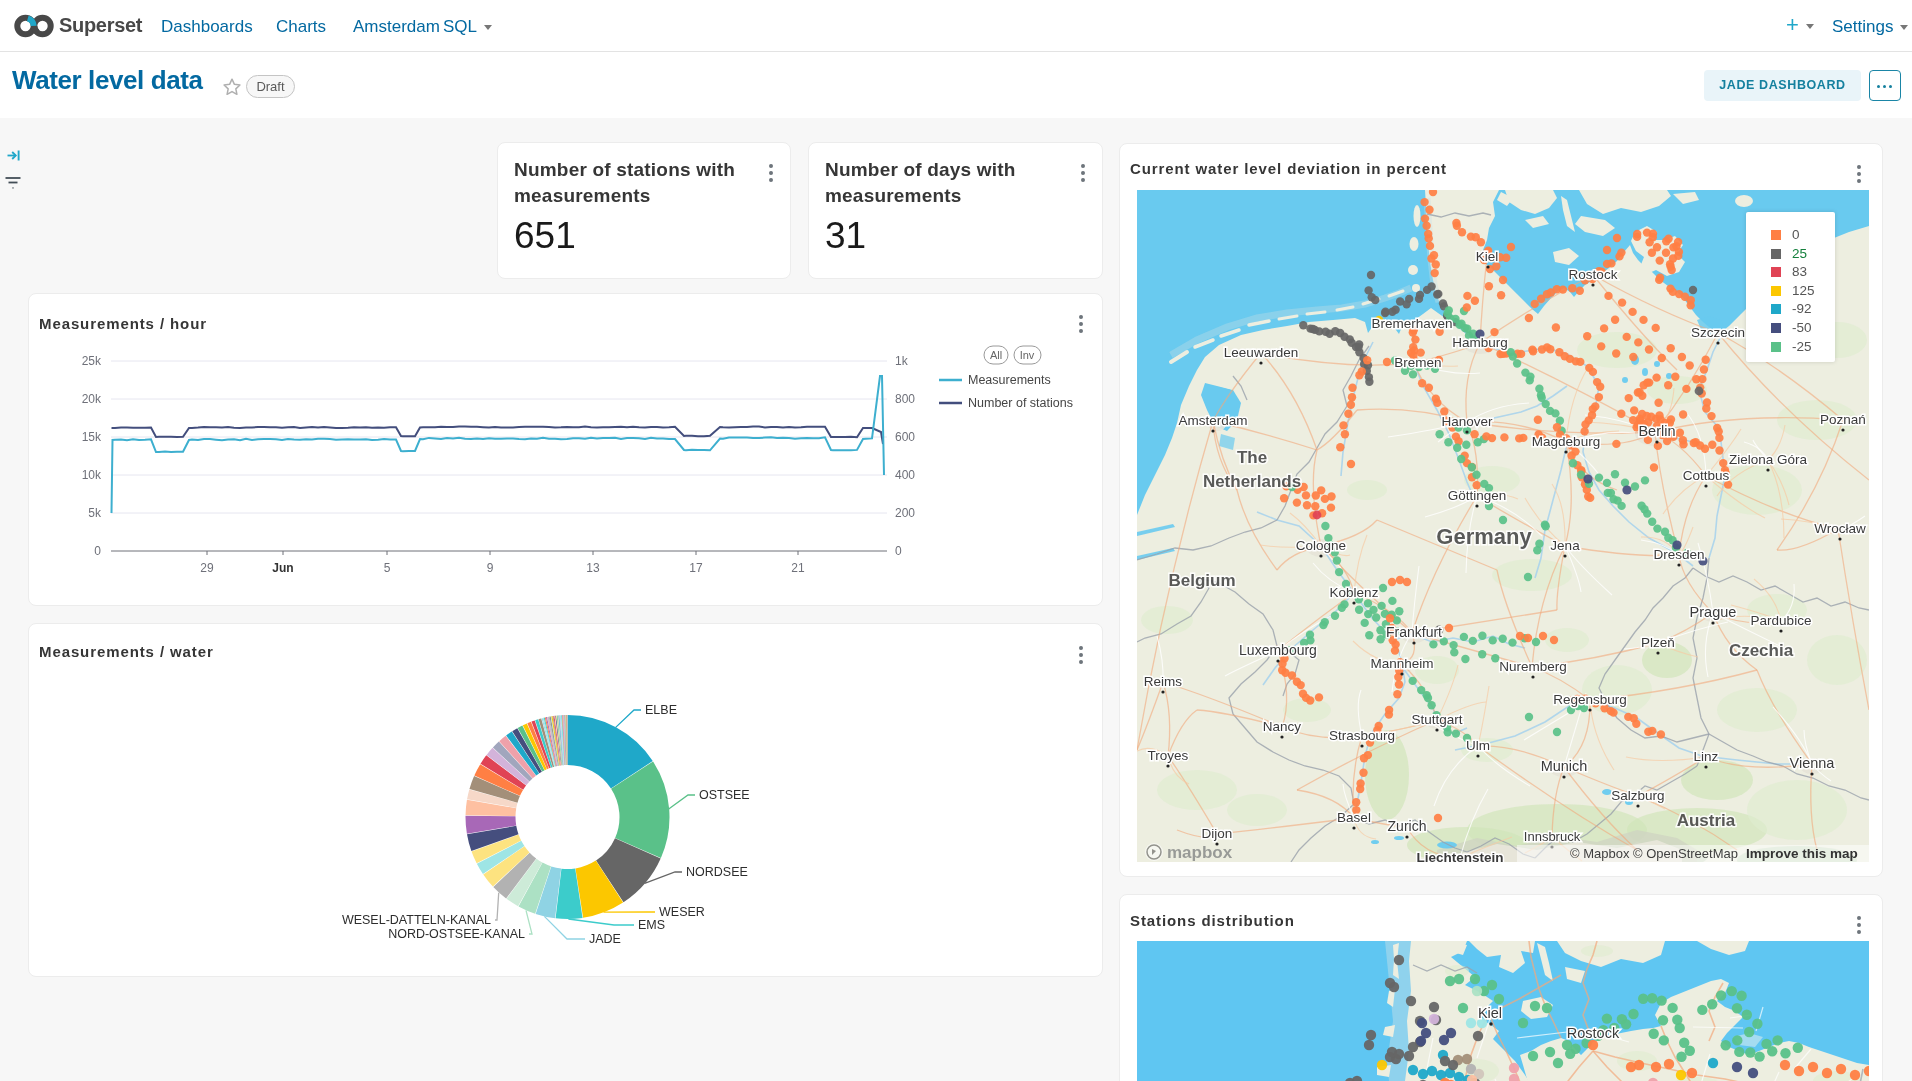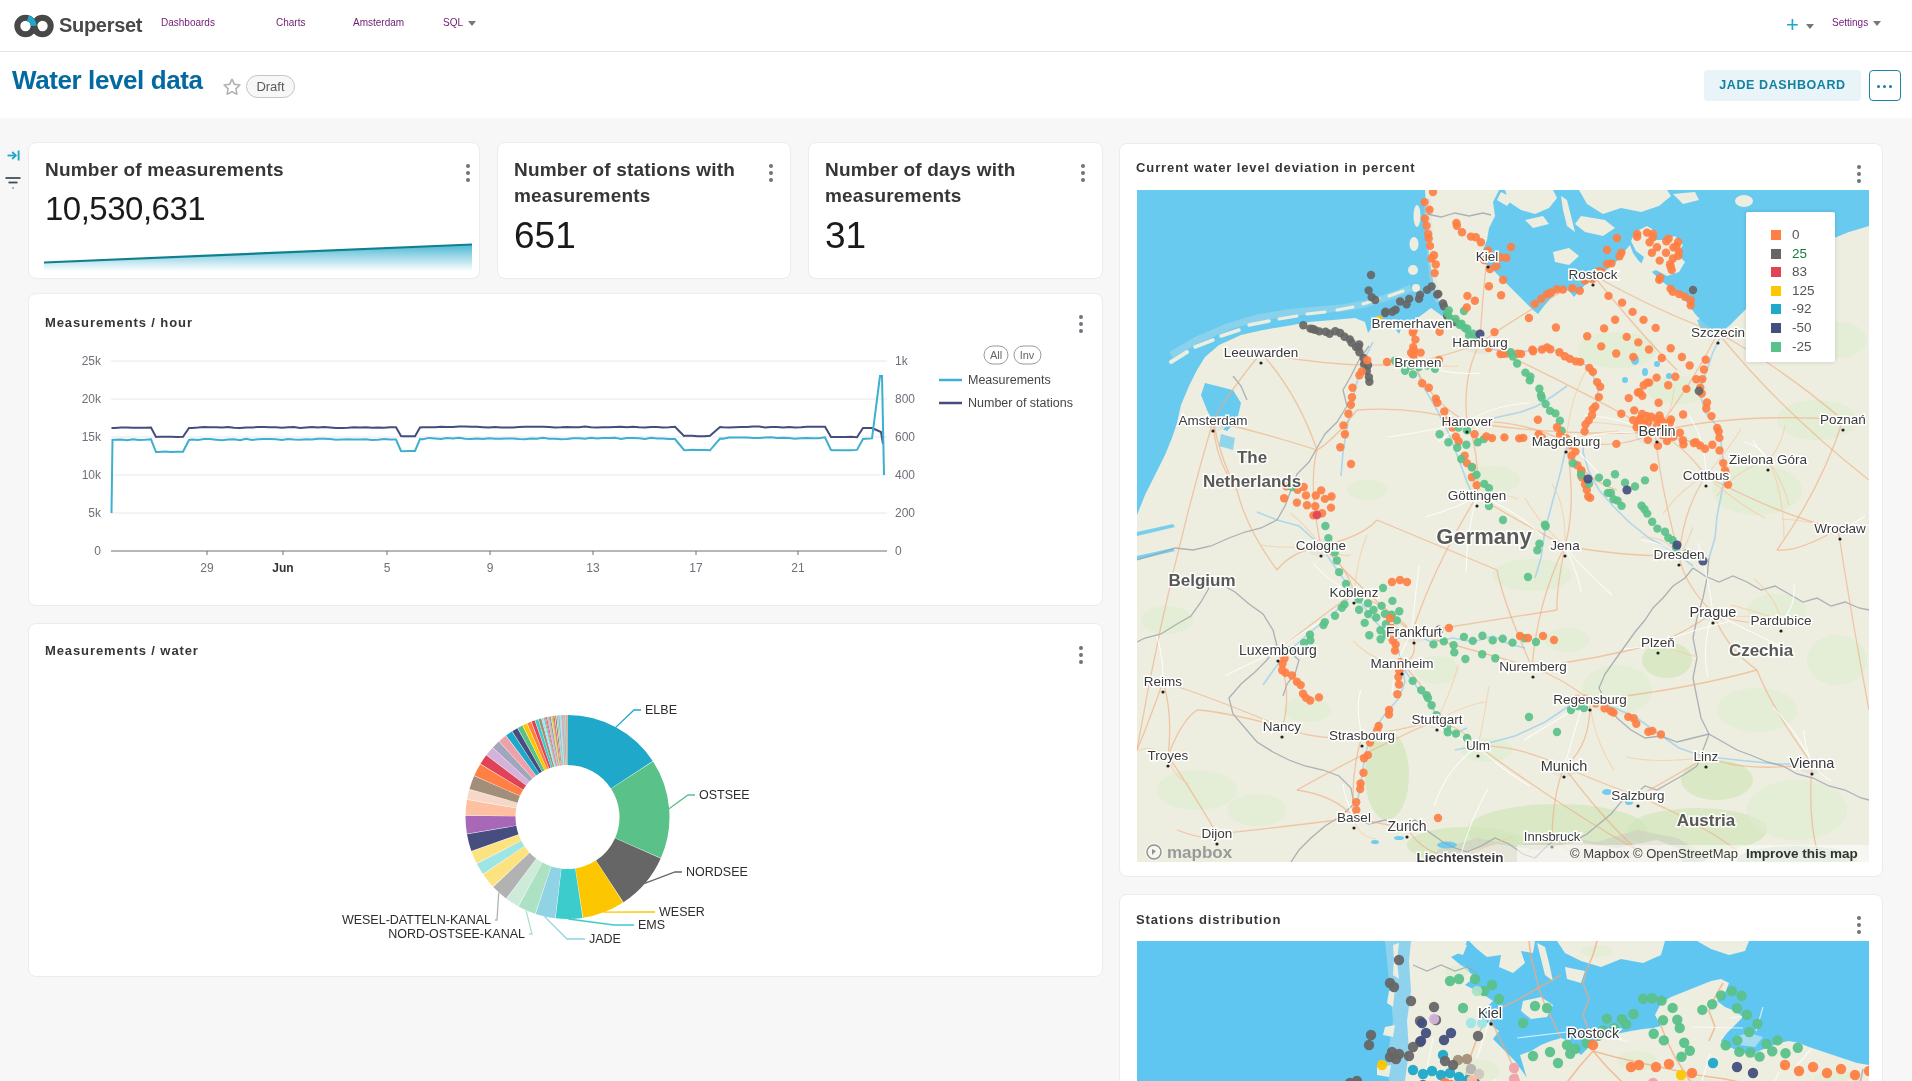--- a/index.html
+++ b/index.html
@@ -1,20 +1,20 @@
 <!DOCTYPE html>
 <html><head><meta charset="utf-8"><title>Water level data</title><style>
 *{margin:0;padding:0;box-sizing:border-box}
 html,body{width:1912px;height:1081px;overflow:hidden;background:#fff;
 font-family:"Liberation Sans",sans-serif;-webkit-font-smoothing:antialiased}
 .abs{position:absolute}
 .nav{position:absolute;left:0;top:0;width:1912px;height:52px;background:#fff;border-bottom:1px solid #E3E3E3;z-index:5}
-.navlink{position:absolute;top:17px;font-size:10px;color:#701a75}
+.navlink{position:absolute;top:17px;font-size:17px;color:#0369a1}
 .card{position:absolute;background:#fff;border:1px solid #ECECEC;border-radius:8px}
-.ctitle{position:absolute;left:16px;top:19px;font-size:13px;font-weight:bold;color:#363636;letter-spacing:0.9px}
+.ctitle{position:absolute;left:10px;top:19px;font-size:15px;font-weight:bold;color:#363636;letter-spacing:0.9px}
 .ktitle{position:absolute;left:16px;top:14px;font-size:19px;font-weight:bold;color:#363636;letter-spacing:0.2px;line-height:26px}
 .kebab{position:absolute;width:4px}
 .kebab i{display:block;width:3.8px;height:3.8px;border-radius:50%;background:#6E757C;margin-bottom:3.2px}
 .bignum{position:absolute;left:16px;color:#1a1a1a}
 caret, .caret{display:inline-block;width:0;height:0;border-left:4px solid transparent;border-right:4px solid transparent;border-top:5px solid #777;vertical-align:middle}
 </style></head><body>
 
 <div class="nav">
   <svg width="42" height="26" viewBox="0 0 42 26" style="position:absolute;left:13px;top:13px">
     <circle cx="12.5" cy="13" r="8.2" fill="none" stroke="#484848" stroke-width="6"></circle>
@@ -52,39 +52,20 @@
     <path d="M5.2 2 L8.8 5.5 L5.2 9" fill="none" stroke="#20A7C9" stroke-width="1.8"></path>
     <line x1="11.6" y1="0.5" x2="11.6" y2="10.5" stroke="#20A7C9" stroke-width="1.9"></line>
   </svg>
   <svg width="16" height="14" viewBox="0 0 16 14" style="position:absolute;left:5px;top:58px">
     <line x1="0.5" y1="2" x2="15.5" y2="2" stroke="#424D56" stroke-width="1.8"></line>
     <line x1="3.5" y1="6.5" x2="12.5" y2="6.5" stroke="#424D56" stroke-width="1.8"></line>
     <path d="M7 11.5 L9 11.5 L8 13 z" fill="#424D56"></path>
   </svg>
 </div>
 <div class="abs" style="left:0;top:118px;width:1912px;height:963px">
-    <div class="card" style="left:28px;top:24px;width:452px;height:137px">
-      <div class="ktitle" style="top:14px">Number of measurements</div>
-      <div class="kebab" style="left:437px;top:21px">
-        <i></i>
-        <i></i>
-        <i></i>
-      </div>
-      <div class="bignum" style="top:47px;font-size:33px;letter-spacing:-0.5px">10,530,631</div>
-      <svg width="428" height="42" viewBox="0 0 428 42" style="position:absolute;left:15px;top:95px">
-<defs>
-          <linearGradient id="sg" x1="0" y1="0" x2="0" y2="1">
-<stop offset="0" stop-color="#20A7C9" stop-opacity="0.8"></stop>
-<stop offset="0.75" stop-color="#20A7C9" stop-opacity="0"></stop>
-          </linearGradient>
-        </defs>
-<path d="M0 24.5 L428 6.5 L428 42 L0 42 Z" fill="url(#sg)"></path>
-<path d="M0 24.5 L428 6.5" fill="none" stroke="#11808E" stroke-width="2.2"></path>
-</svg>
-    </div>
     <div class="card" style="left:497px;top:24px;width:294px;height:137px">
       <div class="ktitle">Number of stations with<br>measurements</div>
       <div class="kebab" style="left:271px;top:21px">
         <i></i>
         <i></i>
         <i></i>
       </div>
       <div class="bignum" style="top:72px;font-size:37px">651</div>
     </div>
     <div class="card" style="left:808px;top:24px;width:295px;height:137px">

